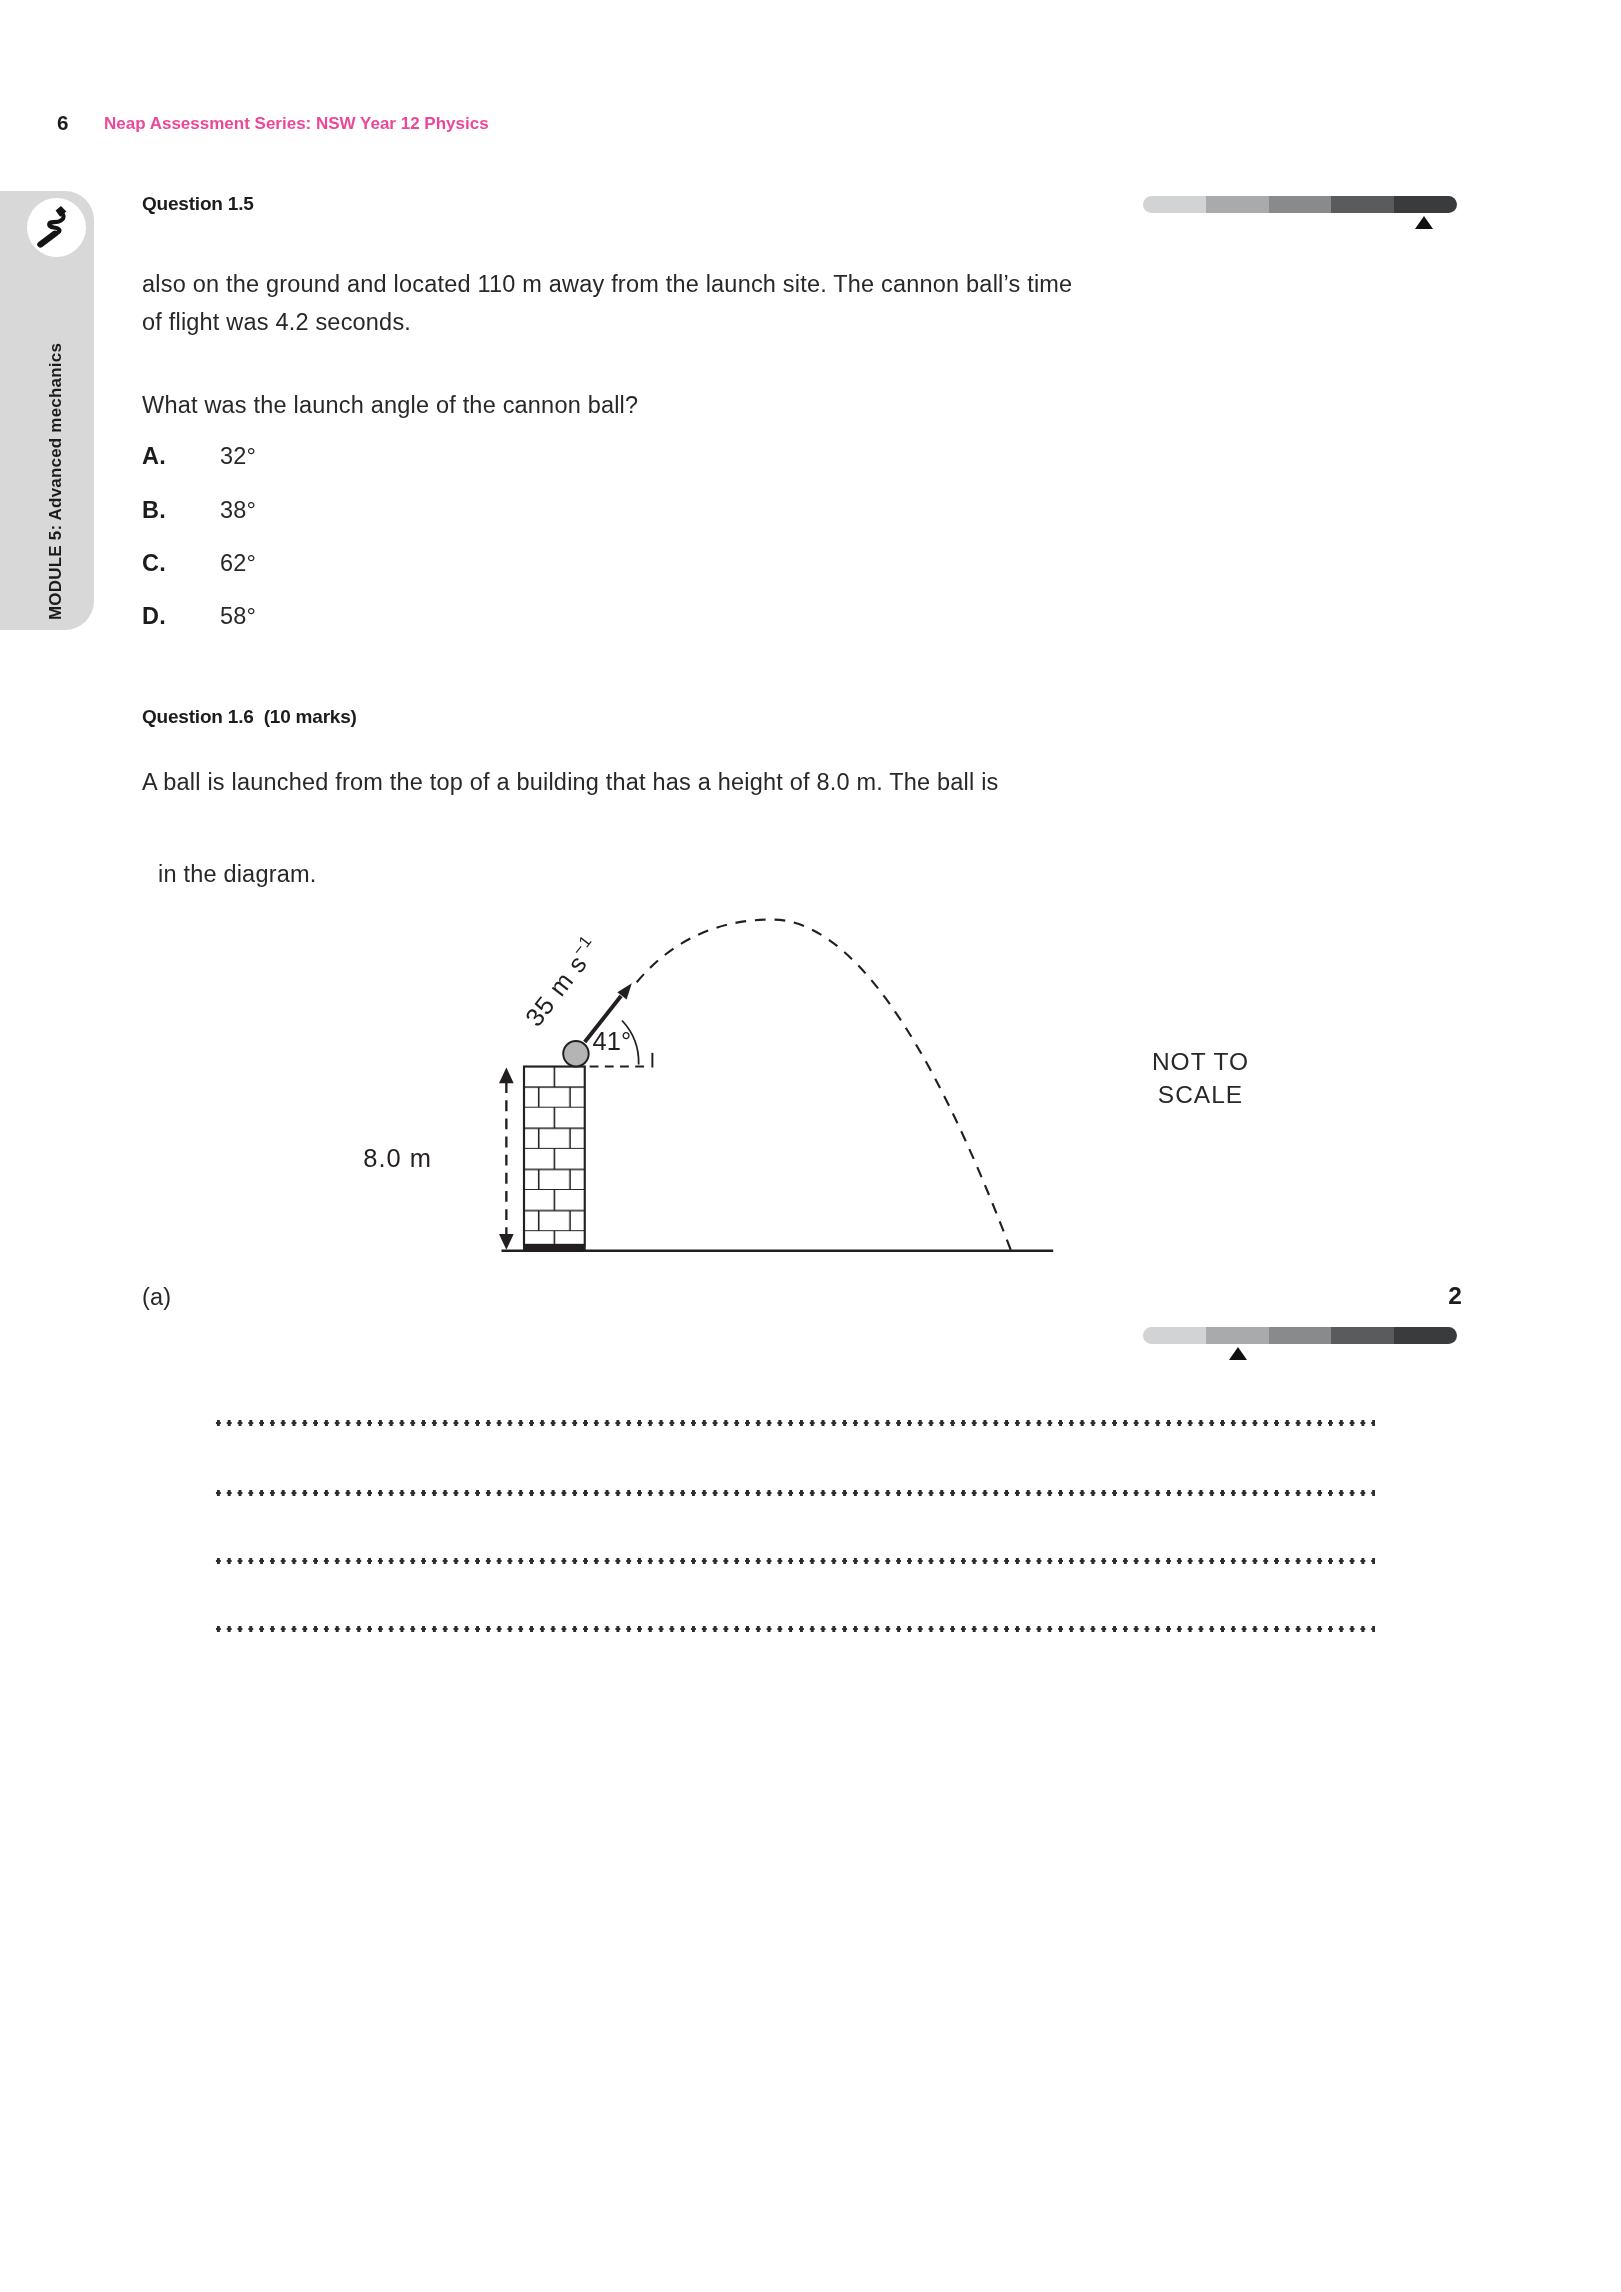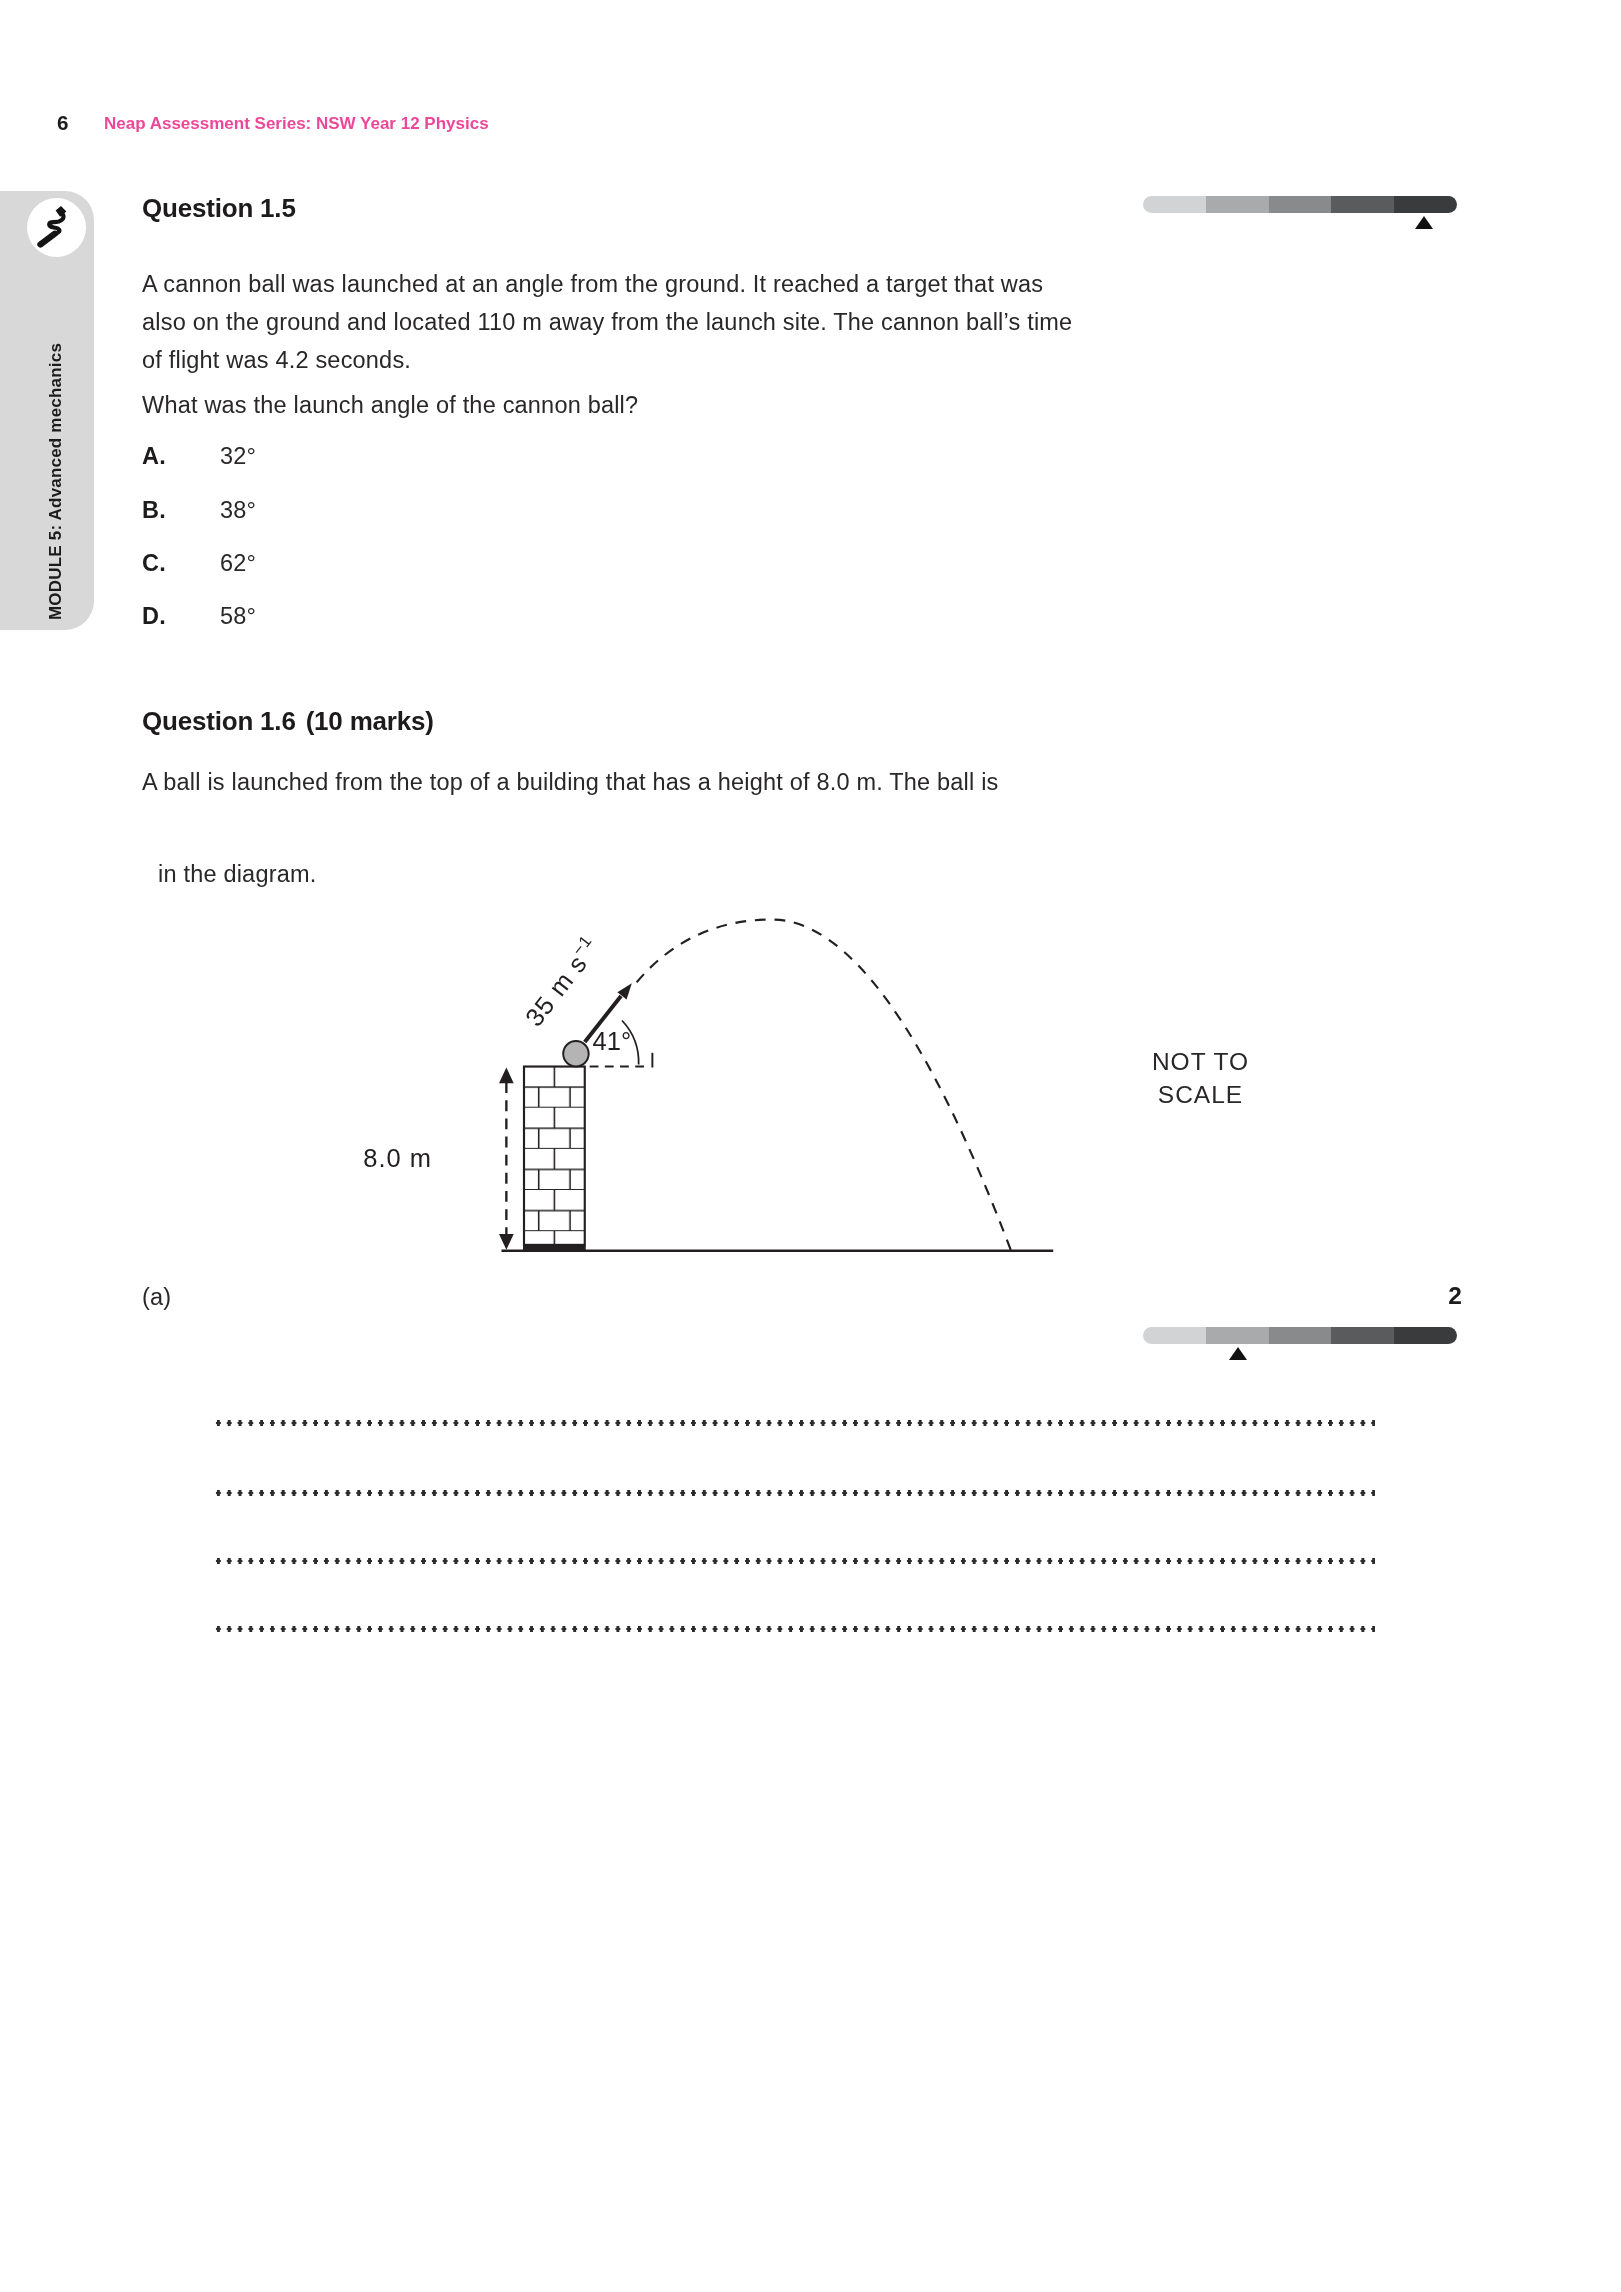--- a/index.html
+++ b/index.html
@@ -25,21 +25,21 @@
     background:#ffffff; border-radius:50%;
   }
   .module-label {
     position:absolute; left:39px; top:106px; height:323px; width:33px;
     writing-mode:vertical-rl; transform:rotate(180deg);
     font-size:17px; font-weight:600; letter-spacing:0.2px; color:#1b1b1b;
     white-space:nowrap; line-height:33px;
   }
 
   
-  .q-heading { font-size:26px; font-weight:700; color:#1d1b1c; letter-spacing:-0.2px; }
+  .q-heading { font-size:19px; font-weight:700; color:#1d1b1c; letter-spacing:-0.2px; }
   .h-q15 { left:142px; top:193px; }
   .h-q16 { left:142px; top:706px; }
   .marks-label { margin-left:10px; }
 
   
   .diff-bar { position:absolute; width:314px; height:16.7px; }
   .diff-bar .segs {
     display:flex; width:100%; height:100%; border-radius:8.8px; overflow:hidden;
   }
   .diff-bar .seg { flex:1 1 0; height:100%; }
@@ -109,21 +109,20 @@
       <div class="seg" style="background:#d2d3d4"></div>
       <div class="seg" style="background:#a9aaab"></div>
       <div class="seg" style="background:#898a8b"></div>
       <div class="seg" style="background:#5a5b5c"></div>
       <div class="seg" style="background:#3a3b3c"></div>
     </div>
     <div class="bar-marker" style="left:272px"></div>
   </div>
 
   <div class="abs bodytext q15-lines">
-    <div>A cannon ball was launched at an angle from the ground. It reached a target that was</div>
     <div>also on the ground and located 110 m away from the launch site. The cannon ball’s time</div>
     <div>of flight was 4.2 seconds.</div>
   </div>
 
   <div class="abs bodytext prompt">What was the launch angle of the cannon ball?</div>
 
   <div class="abs bodytext opt-letter" style="top:443px">A.</div>
   <div class="abs bodytext opt-value" style="top:443px">32°</div>
   <div class="abs bodytext opt-letter" style="top:497px">B.</div>
   <div class="abs bodytext opt-value" style="top:497px">38°</div>

